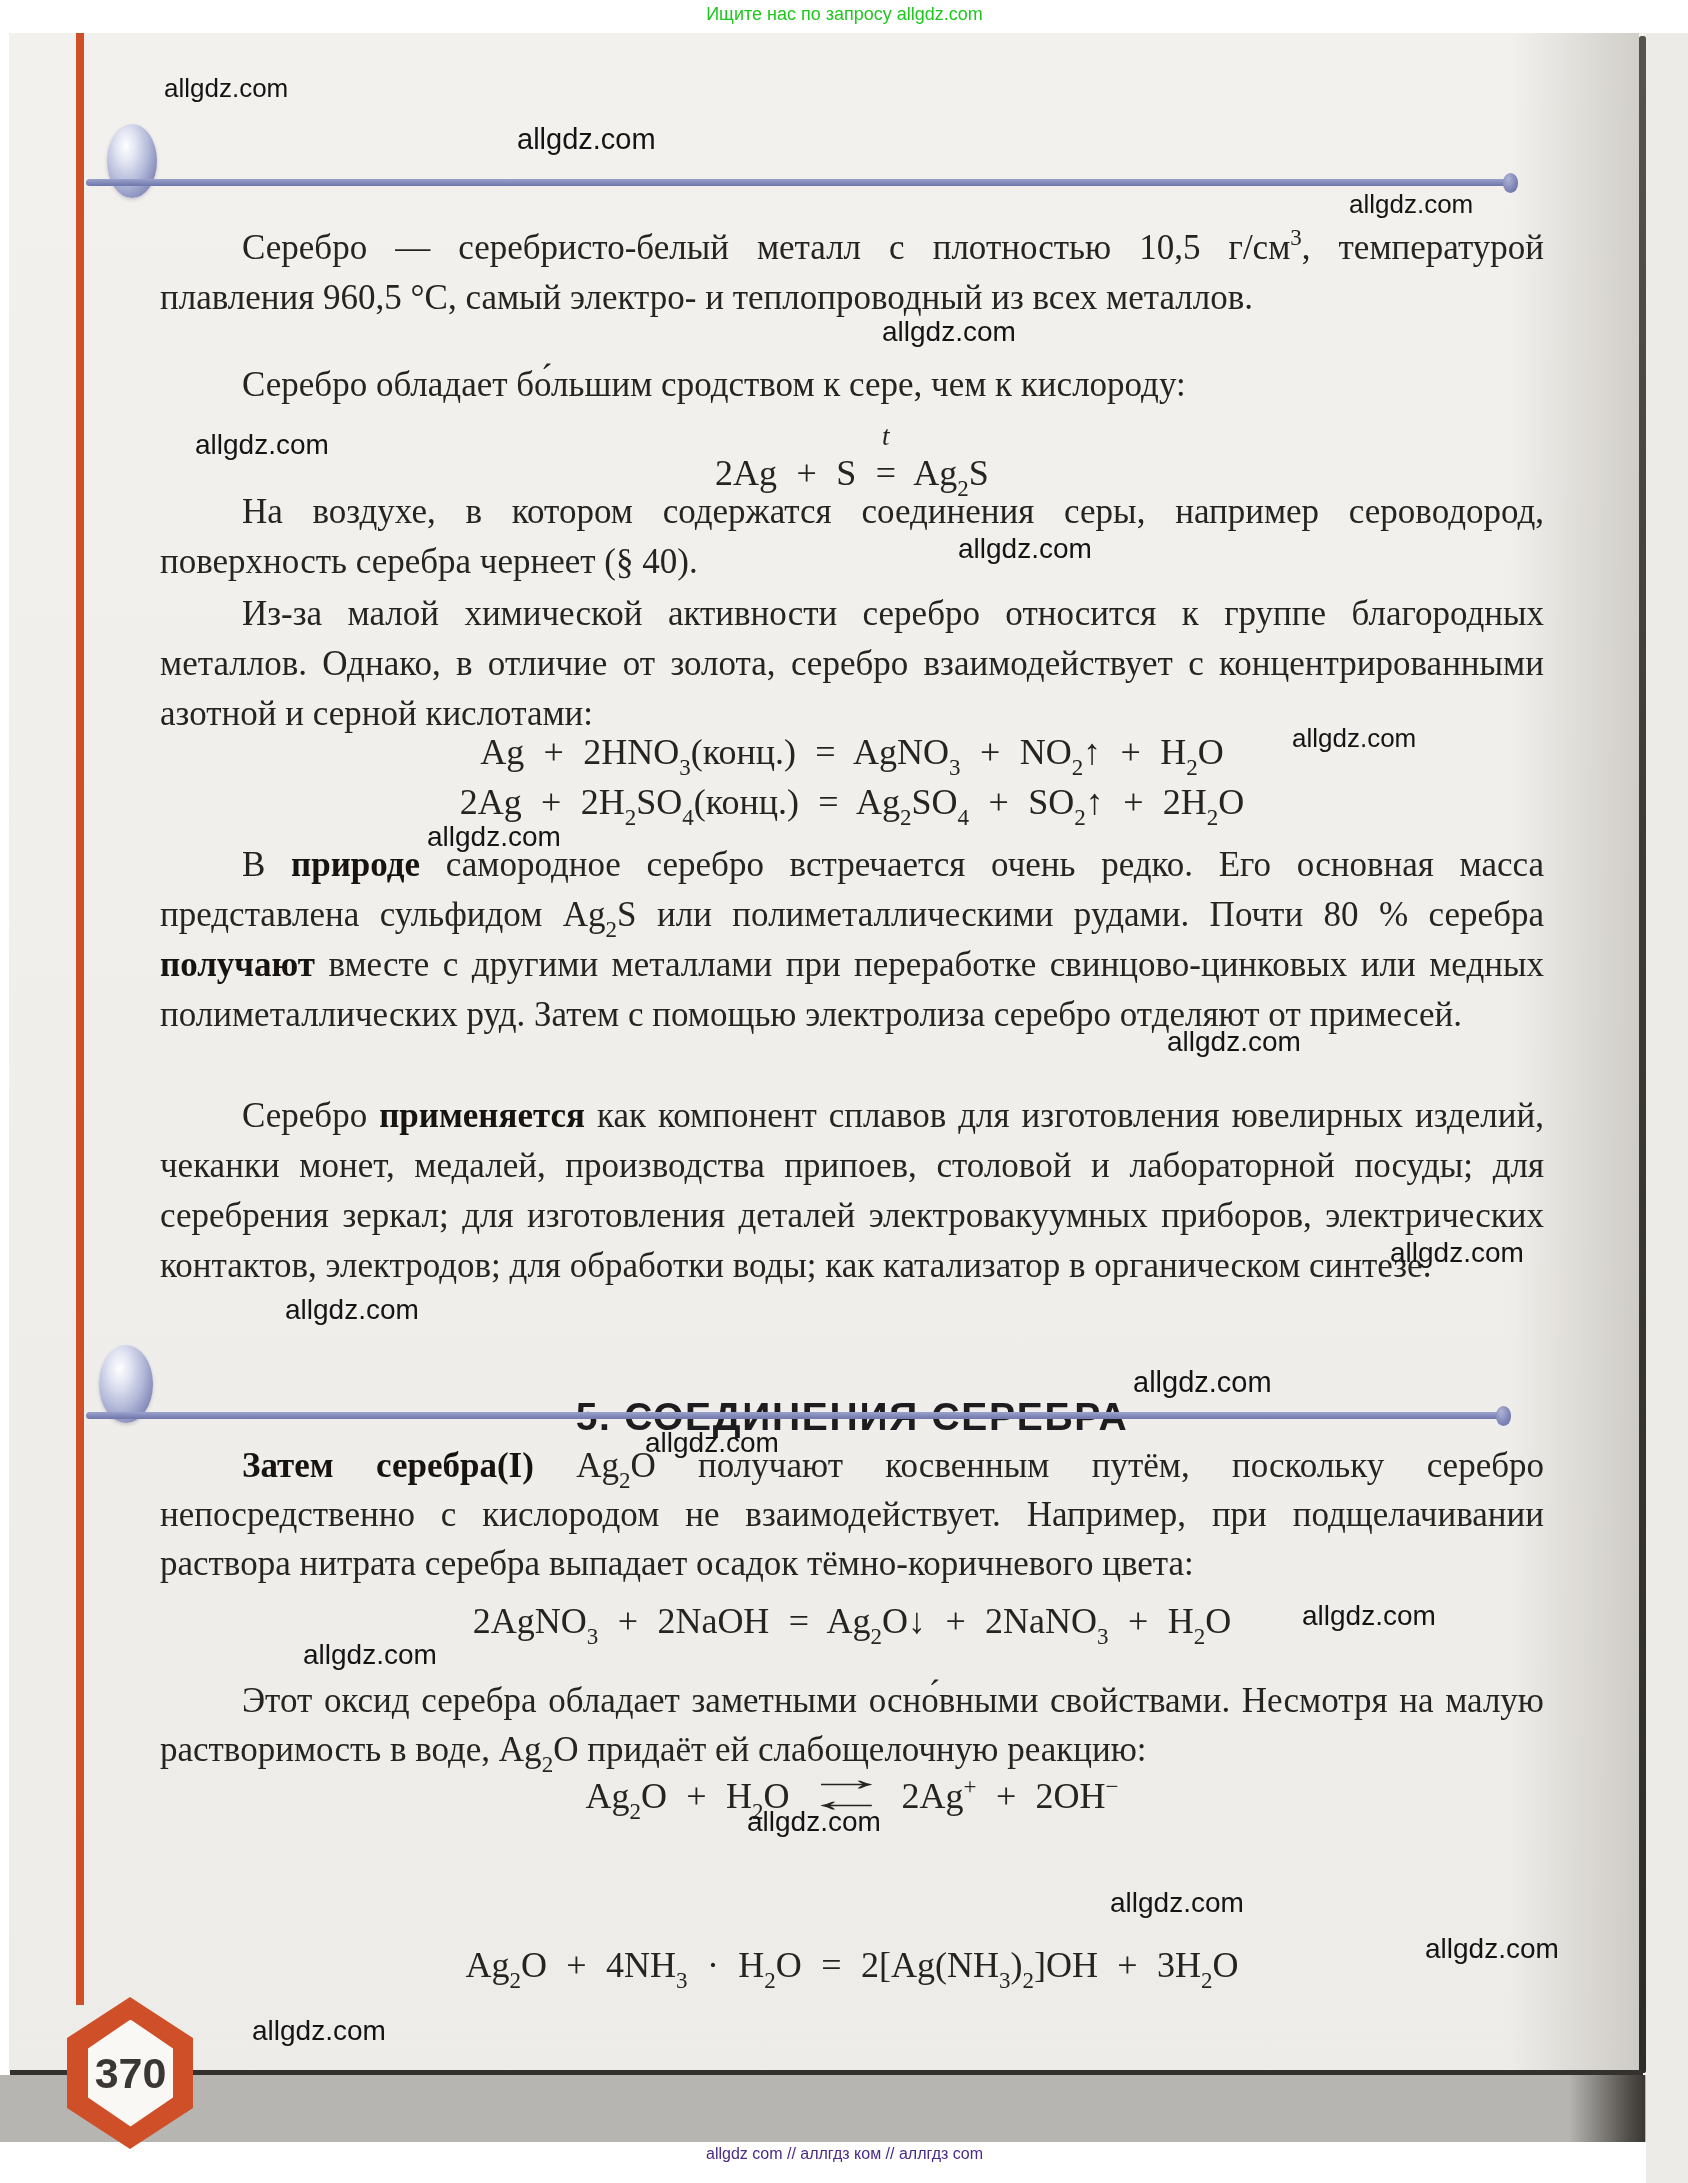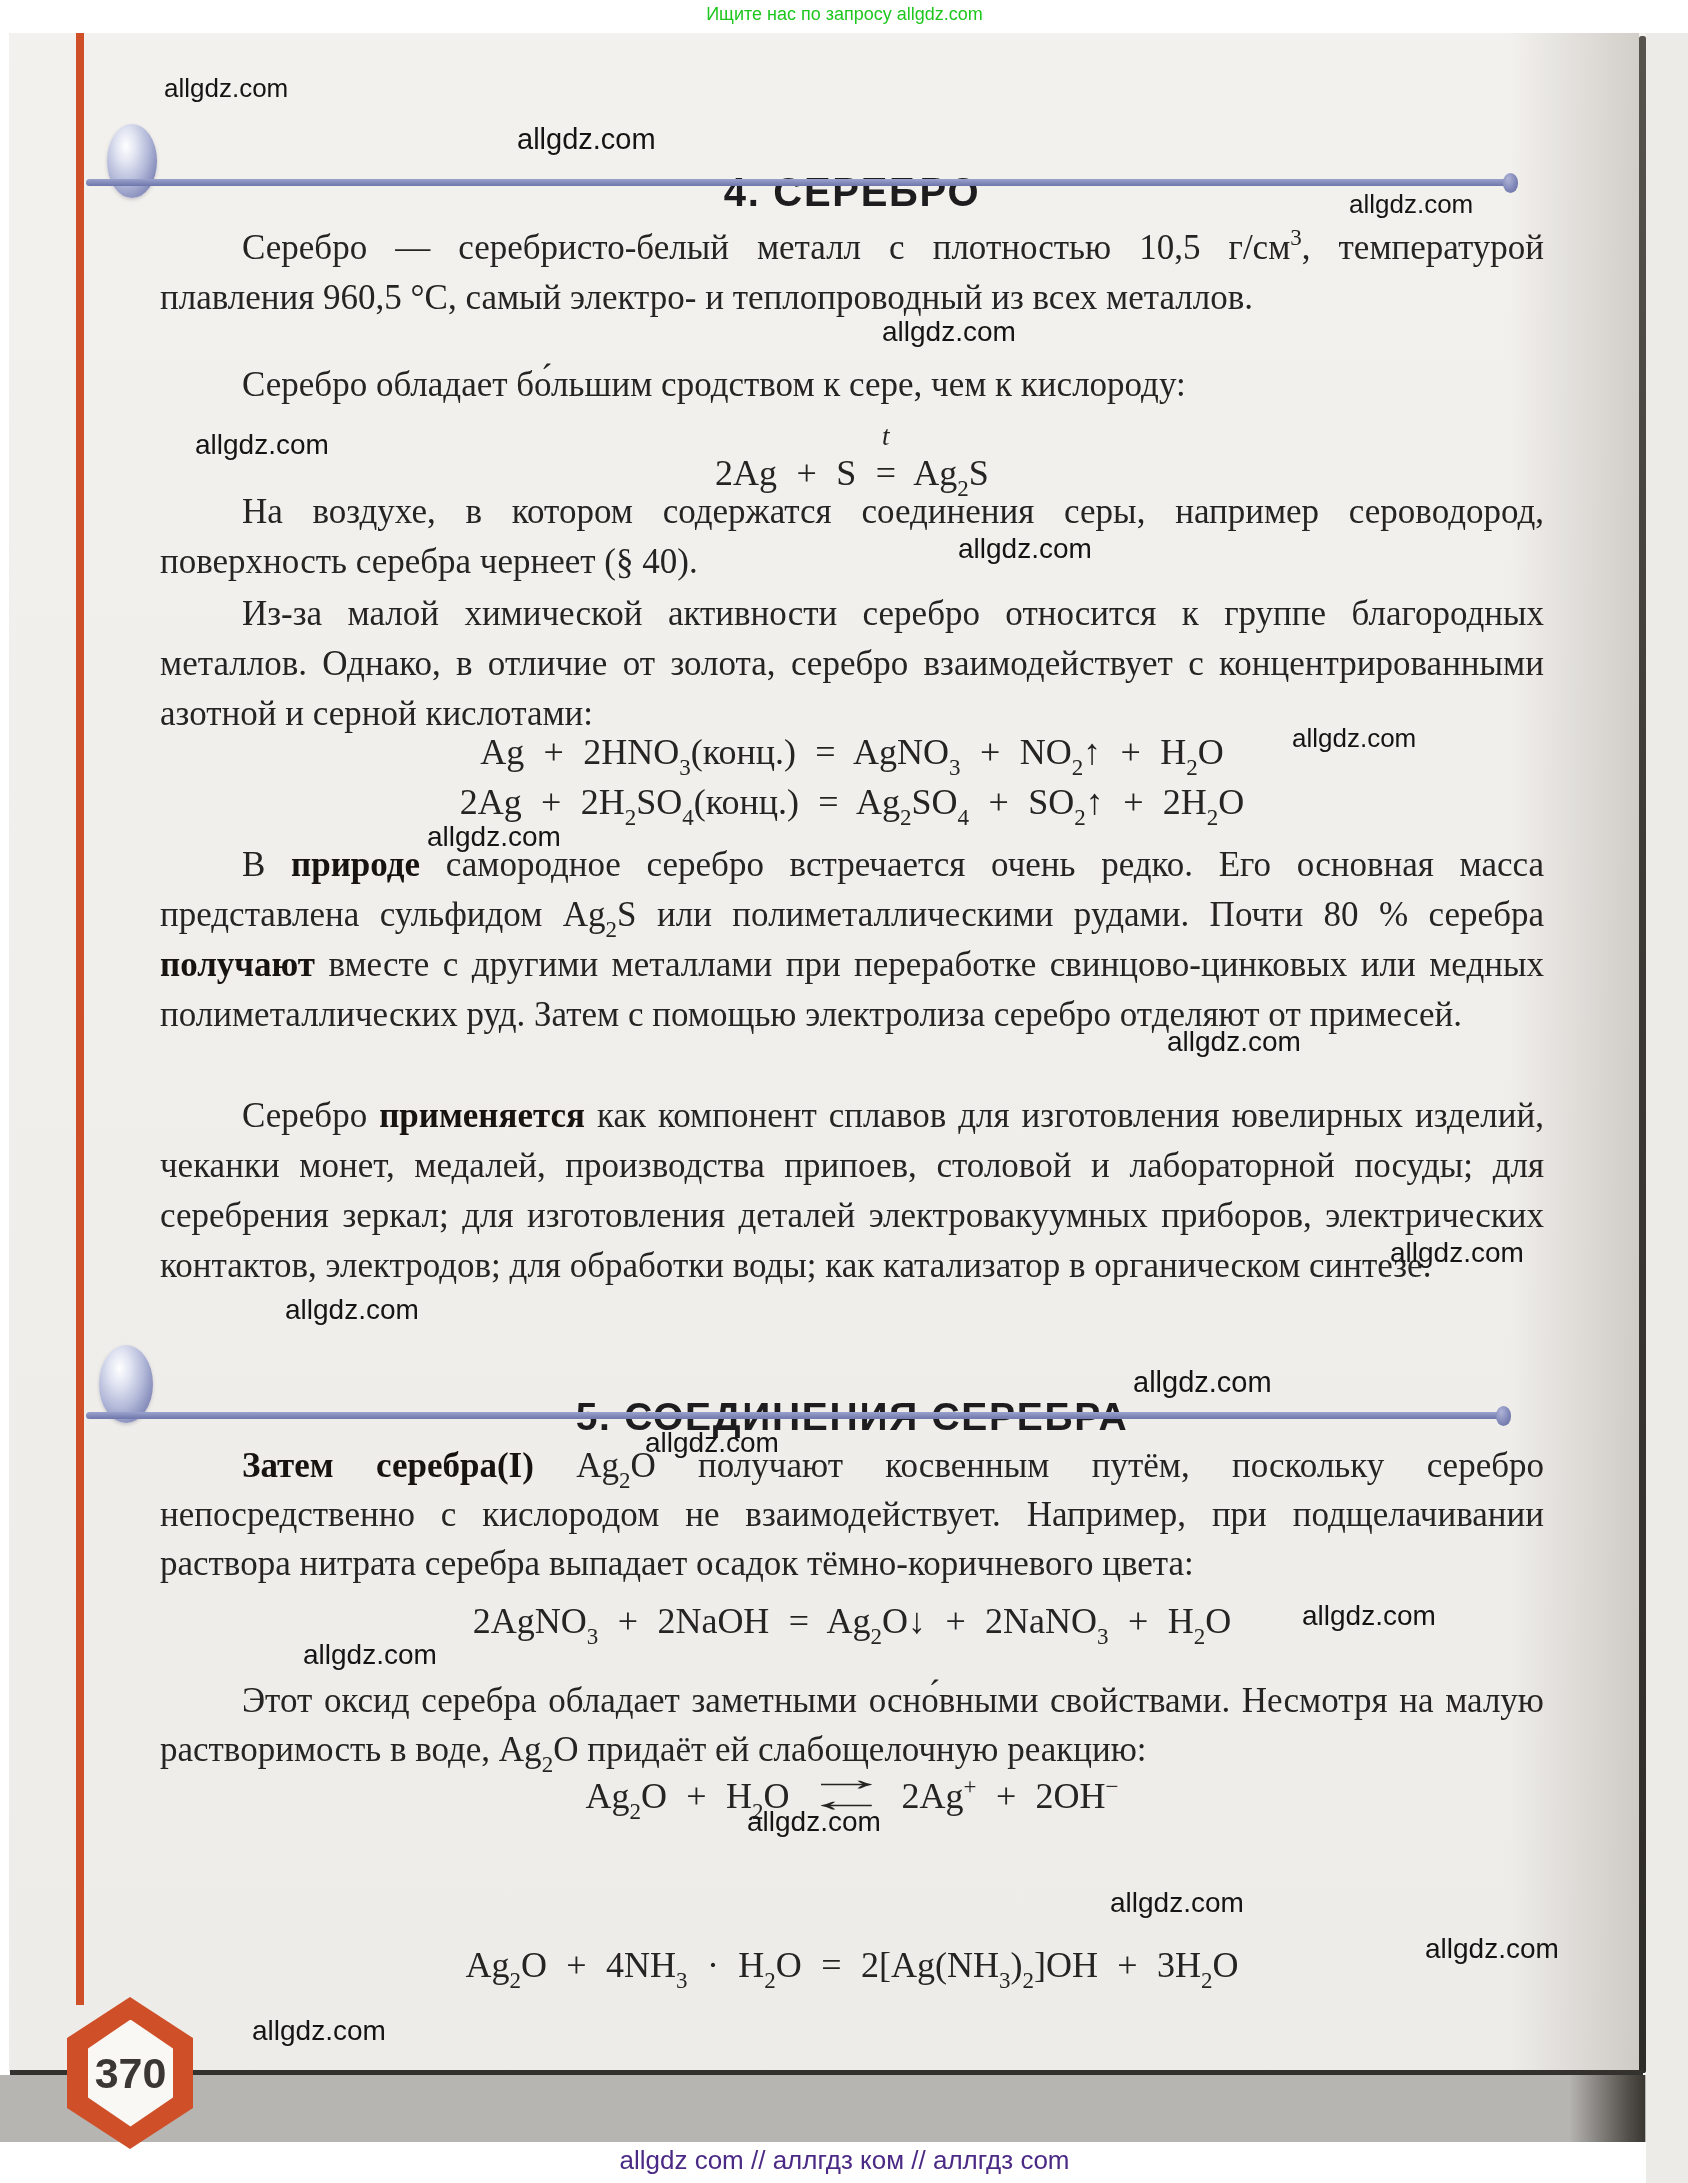--- a/index.html
+++ b/index.html
@@ -54,21 +54,21 @@
   .harpoons{display:inline-block;width:112px;vertical-align:-3.5px;line-height:0;}
   .harpoons span{display:block;font-size:33px;line-height:21px;transform:scaleX(2.6);}
   
   .watermark{position:absolute;font-family:"Liberation Sans",sans-serif;color:#141414;white-space:nowrap;}
   
   .bottom-line{position:absolute;left:10.4px;top:2070px;width:1633px;height:5.2px;background:#34322f;}
   .grey-strip{position:absolute;left:0;top:2075px;width:1646px;height:67px;background:#b7b5b2;}
   .grey-strip-shadow{position:absolute;left:1569px;top:2075px;width:76px;height:67px;
         background:linear-gradient(to right,rgba(60,57,52,0),#504d48 80%,#3a3733);}
   .footer{position:absolute;left:0;top:2145px;width:100%;text-align:center;
-        font-family:"Liberation Sans",sans-serif;font-size:26px;color:#4b2a86;}
+        font-family:"Liberation Sans",sans-serif;font-size:16px;color:#4b2a86;}
   
   .hex{position:absolute;left:67px;top:1997px;width:126px;height:152px;background:#cf4f28;
        clip-path:polygon(50% 0%,100% 27%,100% 73%,50% 100%,0% 73%,0% 27%);}
   .hex-inner{position:absolute;left:21px;top:22.5px;width:85px;height:107px;background:#faf8f4;
        clip-path:polygon(50% 0%,100% 27%,100% 73%,50% 100%,0% 73%,0% 27%);
        display:flex;align-items:center;justify-content:center;}
   .hex-number{font-family:"Liberation Sans",sans-serif;font-weight:bold;font-size:43px;color:#3a3734;}
 </style>
 </head>
 <body>
@@ -77,21 +77,20 @@
 
   <div class="paper"></div>
   <div class="paper-shadow-right"></div>
   <div class="next-page"></div>
   <div class="page-edge"></div>
   <div class="red-rule"></div>
 
   <div class="banner">Ищите нас по запросу allgdz.com</div>
 
   <div class="sphere" id="sphere4"></div>
-  <h2 class="sec-title" id="title4">4. СЕРЕБРО</h2>
   <div class="rule" id="rule4">
     <span class="rule-dot"></span>
   </div>
 
   <p class="body-text" id="s4p1">Серебро — серебристо-белый металл с плотностью 10,5 г/см<sup>3</sup>, температурой плавления 960,5 °С, самый электро- и теплопроводный из всех металлов.</p>
   <p class="body-text" id="s4p2">Серебро обладает бо́льшим сродством к сере, чем к кислороду:</p>
   <div class="equation" id="eq1">2Ag + S <span class="over-eq"><span class="over-t">t</span>=</span> Ag<sub>2</sub>S</div>
   <p class="body-text" id="s4p3">На воздухе, в котором содержатся соединения серы, например сероводород, поверхность серебра чернеет (§ 40).</p>
   <p class="body-text" id="s4p4">Из-за малой химической активности серебро относится к группе благородных металлов. Однако, в отличие от золота, серебро взаимодействует с концентрированными азотной и серной кислотами:</p>
   <div class="equation" id="eq2">Ag + 2HNO<sub>3</sub>(конц.) = AgNO<sub>3</sub> + NO<sub>2</sub>↑ + H<sub>2</sub>O</div>

